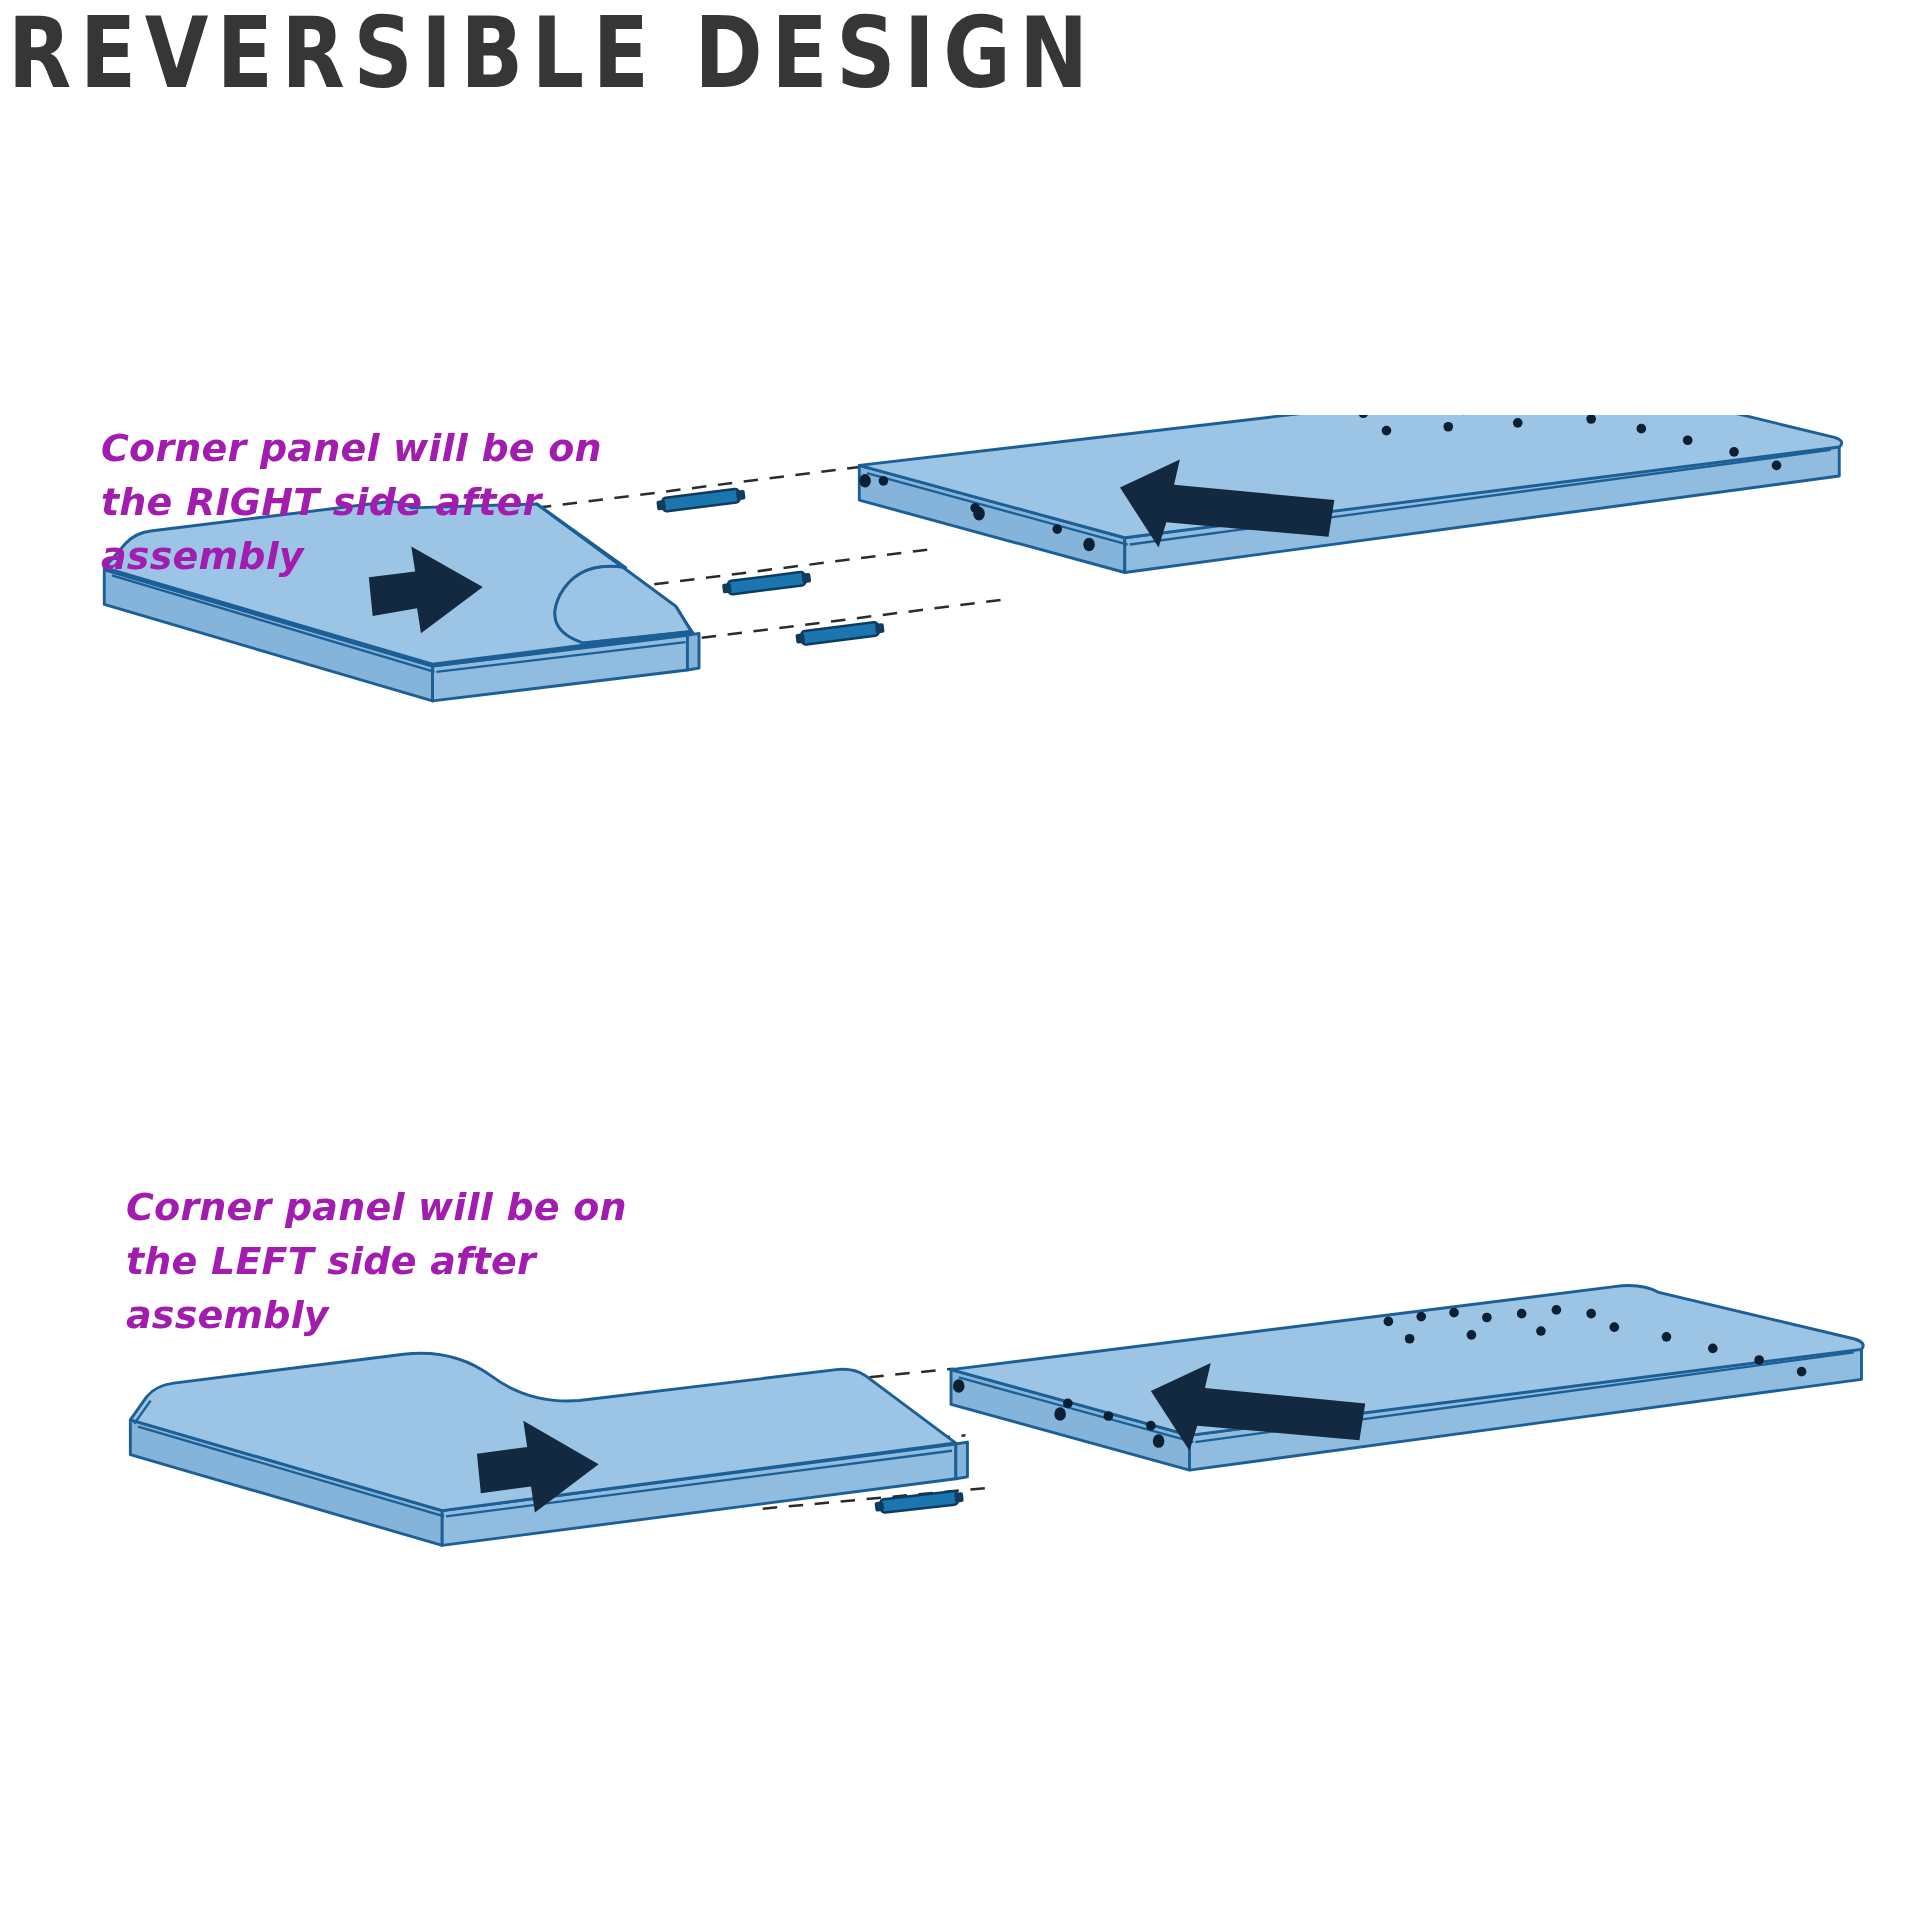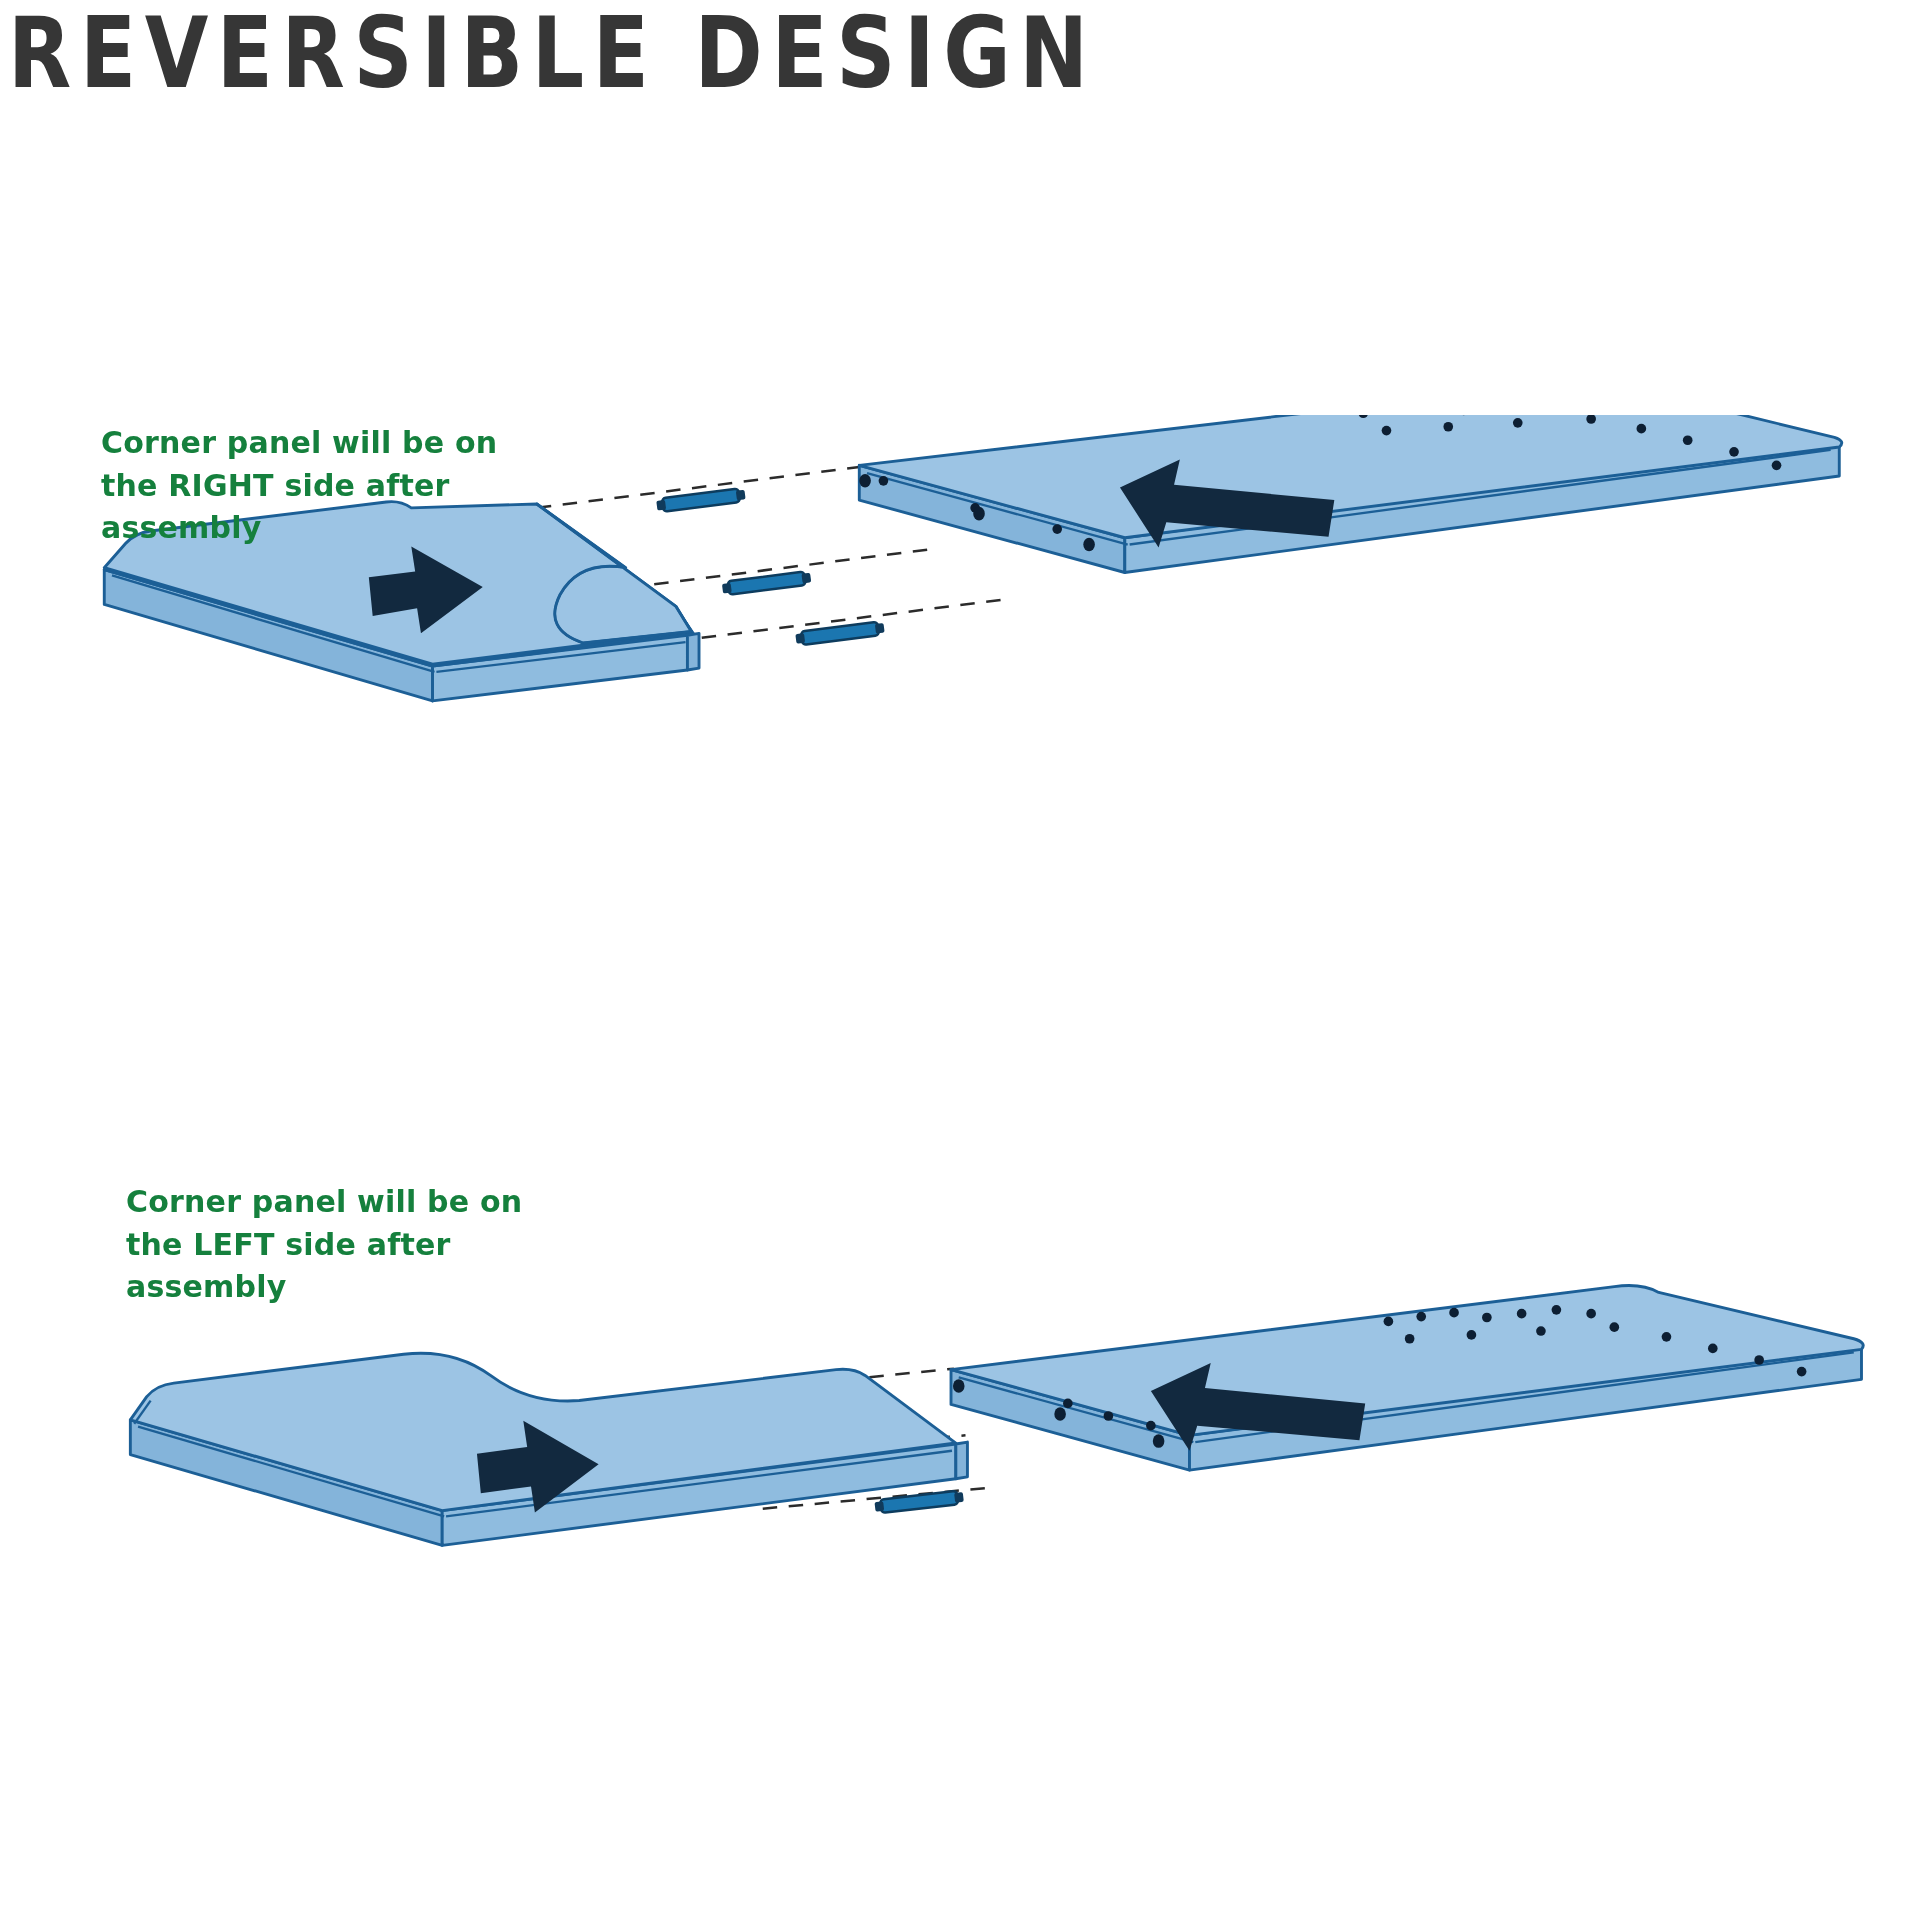--- a/index.html
+++ b/index.html
@@ -35,27 +35,28 @@
     color: #363636;
     line-height: 1.05;
     white-space: nowrap;
     transform: scaleY(1.18) scaleX(0.99);
     transform-origin: left top;
   }
 
   
   .caption {
     position: absolute;
-    color: #15803d;
+    color: #a21caf;
     font-family: "DejaVu Sans", "Liberation Sans", sans-serif;
-    font-size: 30px;
+    font-size: 38px;
     font-weight: 700;
     line-height: 1.42;
     letter-spacing: 0.2px;
     white-space: pre-line;
+    font-style: italic;
   }
   .caption-1 { left: 101px; top: 422px; }
   .caption-2 { left: 126px; top: 1181px; }
 
   
   .figure {
     position: absolute;
     left: 0;
   }
   #figure-top    { top: 415px; }

